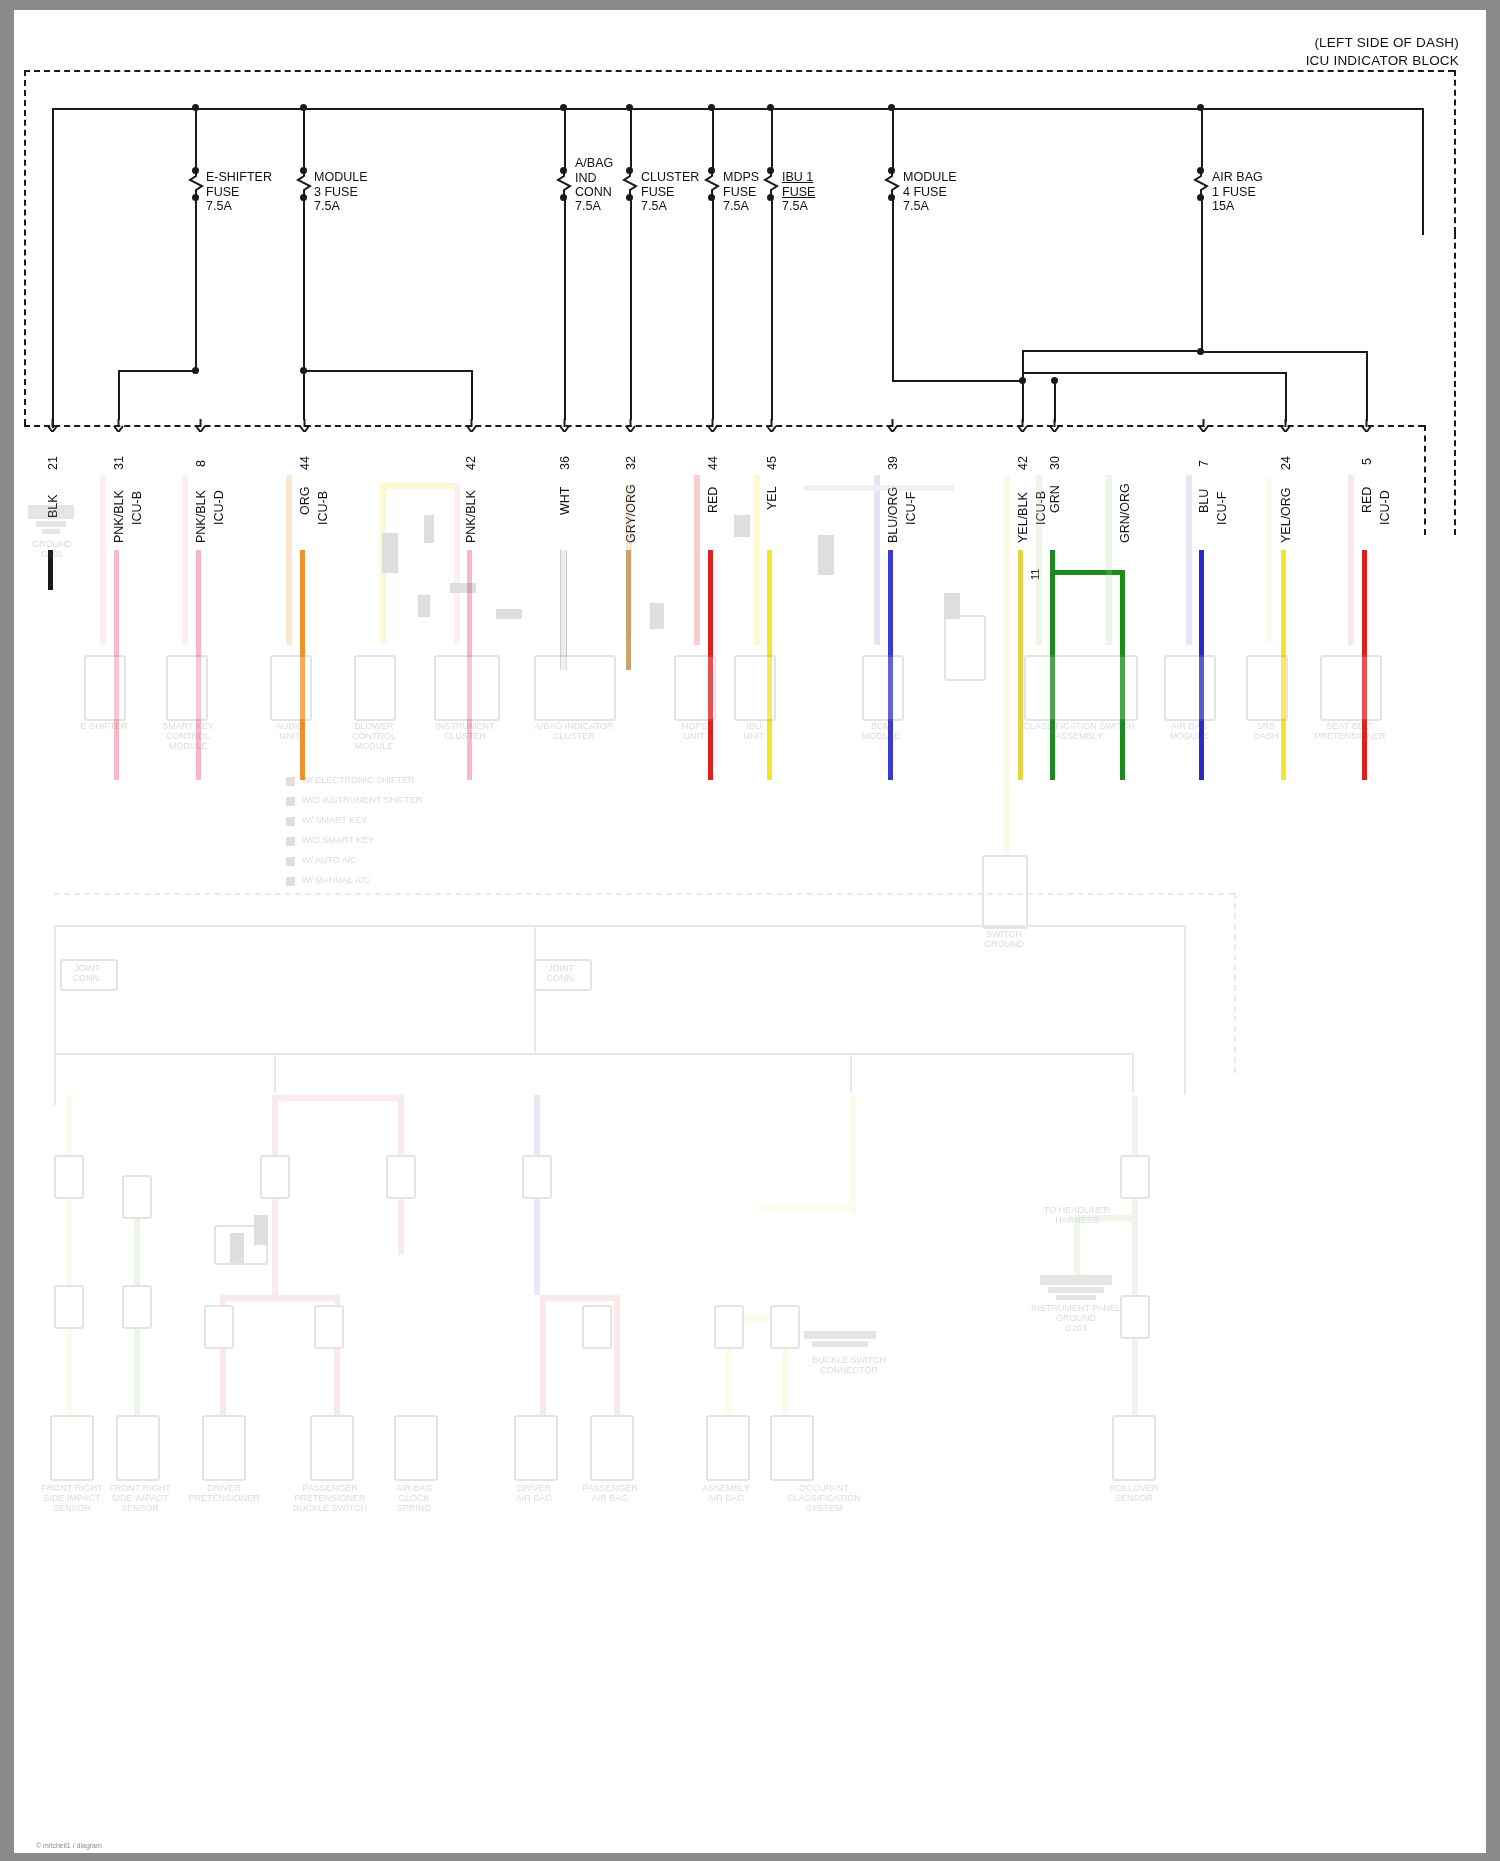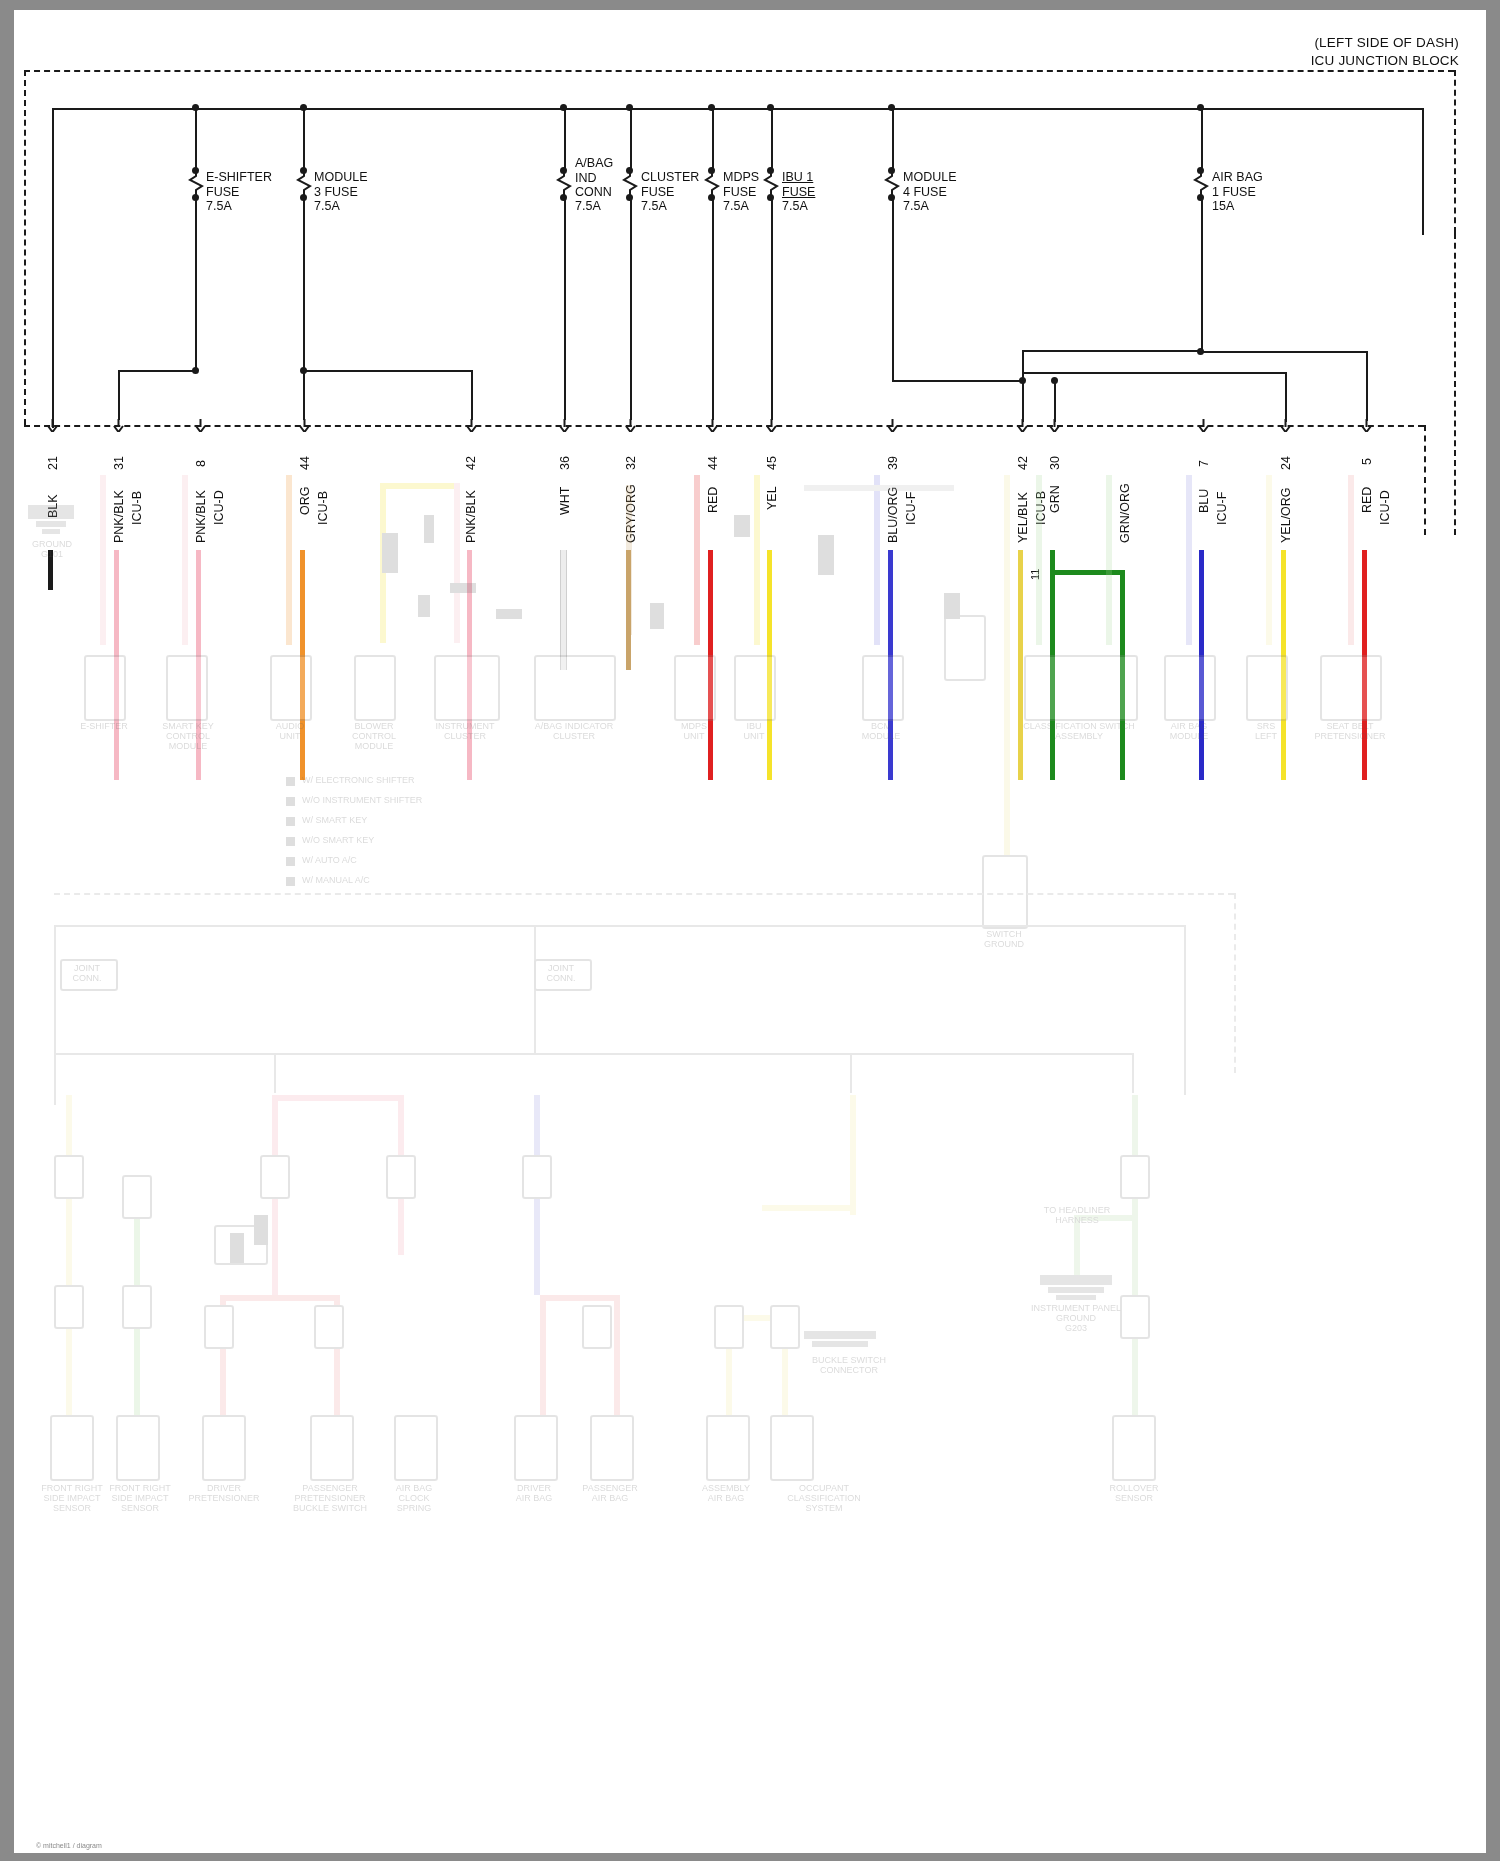--- a/index.html
+++ b/index.html
@@ -172,21 +172,21 @@
 <div id="page">
 
   <div id="frame-left"></div>
   <div id="frame-right"></div>
   <div id="frame-top"></div>
   <div id="frame-bottom"></div>
 
   <div id="sheet">
 
     <div class="hdr" style="right:27px; top:25px;">(LEFT SIDE OF DASH)</div>
-    <div class="hdr" style="right:27px; top:43px;">ICU JUNCTION BLOCK</div>
+    <div class="hdr" style="right:27px; top:43px;">ICU INDICATOR BLOCK</div>
 
     <div class="dash-h" style="left:10px; top:60px; width:1430px;"></div>
 
     <div class="dash-v" style="left:10px; top:60px; height:355px;"></div>
 
     <div class="dash-h" style="left:10px; top:415px; width:1400px;"></div>
 
     <div class="dash-v" style="left:1440px; top:60px; height:163px;"></div>
     <div class="dash-v" style="left:1410px; top:415px; height:110px;"></div>
     <div class="dash-v" style="left:1440px; top:223px; height:302px;"></div>
@@ -540,21 +540,21 @@
 UNIT</div>
       <div class="txt" style="left:710px; top:246px; width:60px;">IBU
 UNIT</div>
       <div class="txt" style="left:836px; top:246px; width:62px;">BCM
 MODULE</div>
       <div class="txt" style="left:1000px;top:246px; width:130px;">CLASSIFICATION SWITCH
 ASSEMBLY</div>
       <div class="txt" style="left:1140px;top:246px; width:70px;">AIR BAG
 MODULE</div>
       <div class="txt" style="left:1222px;top:246px; width:60px;">SRS
-LEFT</div>
+DASH</div>
       <div class="txt" style="left:1294px;top:246px; width:84px;">SEAT BELT
 PRETENSIONER</div>
       <div class="txt" style="left:958px; top:454px; width:64px;">SWITCH
 GROUND</div>
 
       <div class="blk" style="left:272px; top:302px; width:9px; height:9px;"></div>
       <div class="blk" style="left:272px; top:322px; width:9px; height:9px;"></div>
       <div class="blk" style="left:272px; top:342px; width:9px; height:9px;"></div>
       <div class="blk" style="left:272px; top:362px; width:9px; height:9px;"></div>
       <div class="blk" style="left:272px; top:382px; width:9px; height:9px;"></div>

